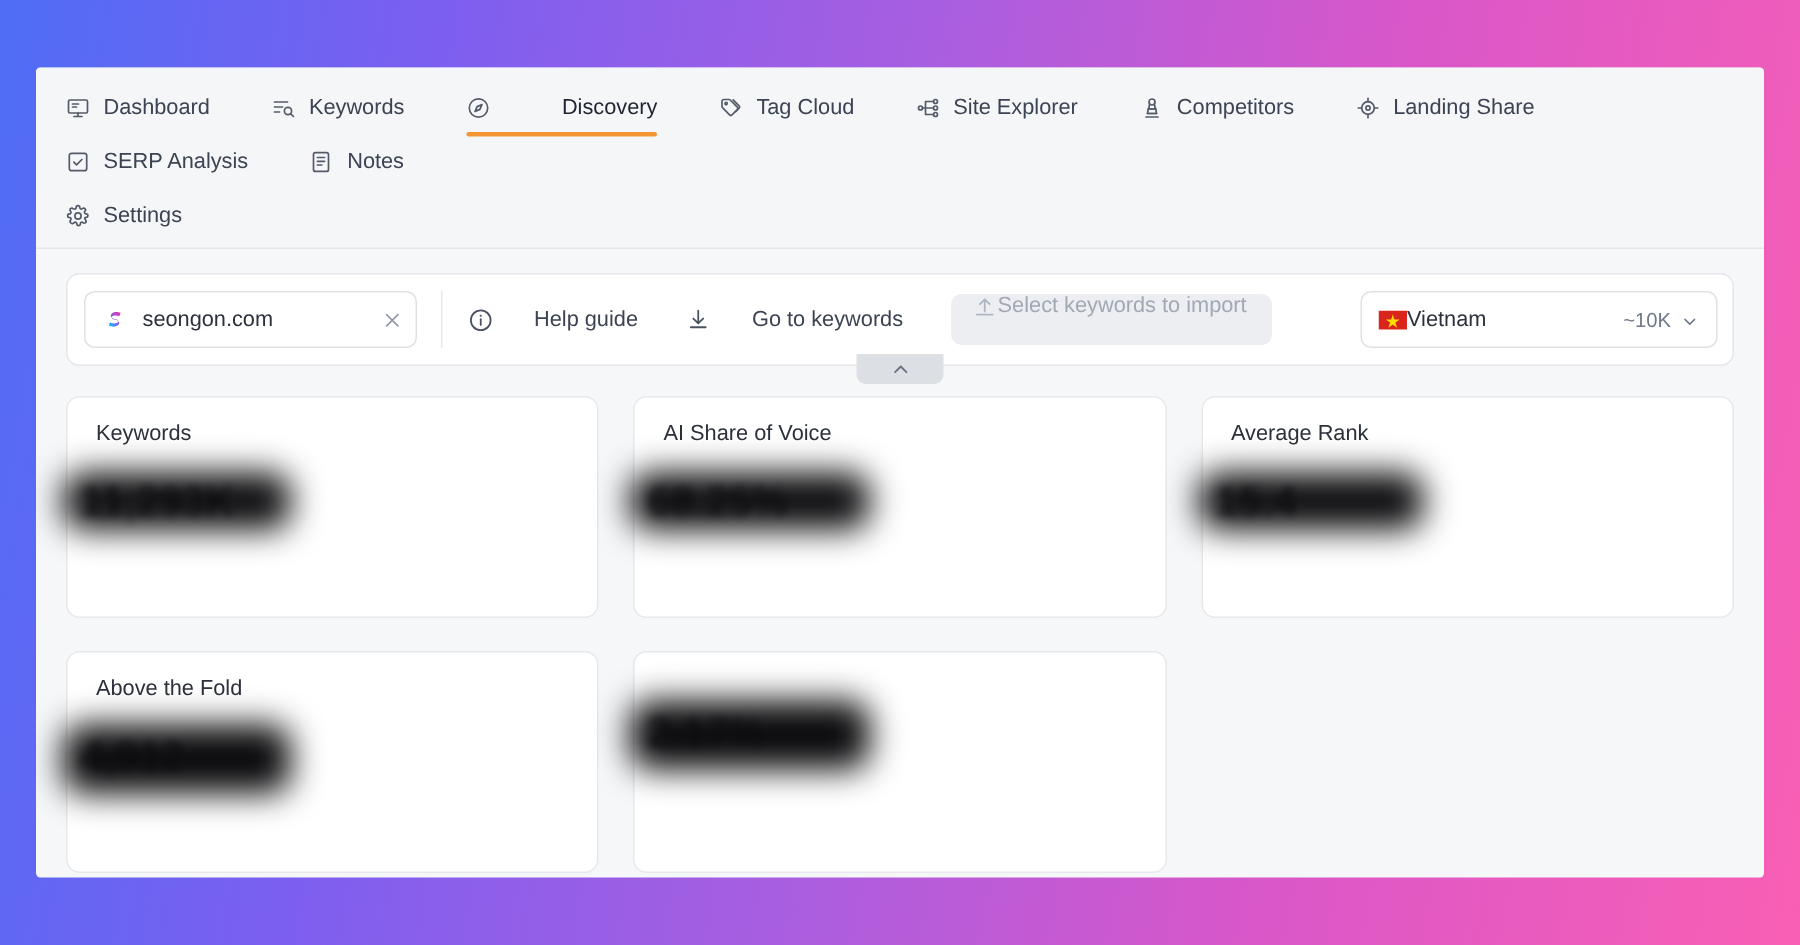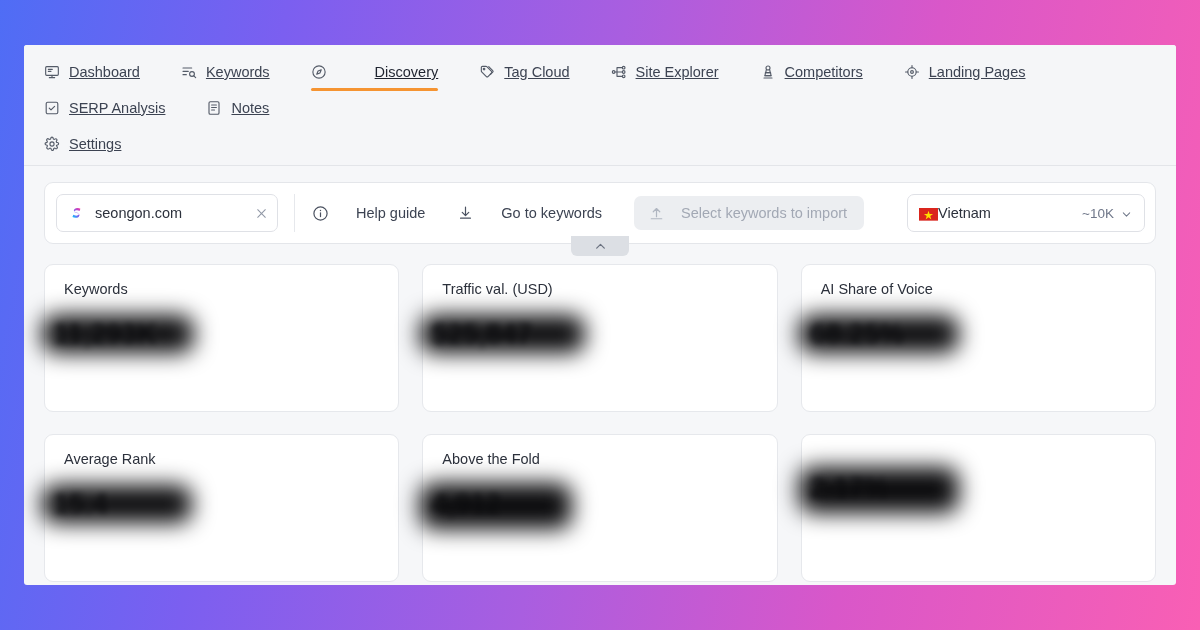--- a/index.html
+++ b/index.html
@@ -43,21 +43,20 @@
     display: flex;
     align-items: center;
     gap: 9px;
     padding: 9px 0 11px 0;
     margin-right: 41px;
     font-size: 14.5px;
     color: #3c4352;
     cursor: pointer;
     position: relative;
     white-space: nowrap;
-    text-decoration: underline;
   }
   .nav-item.active { color: #1f2430; gap: 48px; }
   .nav-item.active::after {
     content: "";
     position: absolute;
     left: 0; right: 0; bottom: 0;
     height: 3px;
     background: #f59432;
     border-radius: 2px;
   }
@@ -130,22 +129,22 @@
     color: #3c4352;
     cursor: pointer;
     margin-right: 32px;
     white-space: nowrap;
   }
   .tool-icon { width: 17px; height: 17px; flex:0 0 17px; color:#4b5261; }
   .tool-icon svg { display:block; width:17px; height:17px; }
 
   .import-btn {
     display: flex;
-    align-items: center;
-    gap: 16px;
+    align-items: flex-start;
+    gap: 0;
     background: #eceef1;
     color: #a2a8b4;
     border: none;
     border-radius: 7px;
     height: 34px;
     padding: 0 17px 0 14px;
     font-size: 14.5px;
     font-family: inherit;
     cursor: default;
     white-space: nowrap;
@@ -337,21 +336,21 @@
       </div>
 
       <div class="nav-item">
         <span class="nav-icon">
           <svg viewBox="0 0 24 24" fill="none" stroke="currentColor" stroke-width="1.7" stroke-linecap="round" stroke-linejoin="round">
             <circle cx="12" cy="12" r="6.3"></circle>
               <circle cx="12" cy="12" r="2.1"></circle>
             <path d="M12 2.3v3.4M12 18.3v3.4M2.3 12h3.4M18.3 12h3.4"></path>
           </svg>
         </span>
-        <span>Landing Pages</span>
+        <span>Landing Share</span>
       </div>
 
       <div class="nav-item">
         <span class="nav-icon">
           <svg viewBox="0 0 24 24" fill="none" stroke="currentColor" stroke-width="1.7" stroke-linecap="round" stroke-linejoin="round">
             <rect x="3.3" y="3.3" width="17.4" height="17.4" rx="2.3"></rect>
               <path d="M7.8 12.2l2.7 2.7 5.4-5.4"></path>
           </svg>
         </span>
         <span>SERP Analysis</span>
@@ -469,27 +468,20 @@
   <div class="cards">
 
     <div class="card card-1">
       <div class="card-title">Keywords</div>
       <div class="card-value-wrap">
         <div class="card-value">11,293K</div>
         <div class="redaction"></div>
       </div>
     </div>
 
-    <div class="card card-2">
-      <div class="card-title">Traffic val. (USD)</div>
-      <div class="card-value-wrap">
-        <div class="card-value">$25,847</div>
-        <div class="redaction"></div>
-      </div>
-    </div>
 
     <div class="card card-3">
       <div class="card-title">AI Share of Voice</div>
       <div class="card-value-wrap">
         <div class="card-value">68.25%</div>
         <div class="redaction"></div>
       </div>
     </div>
 
     <div class="card card-4">

